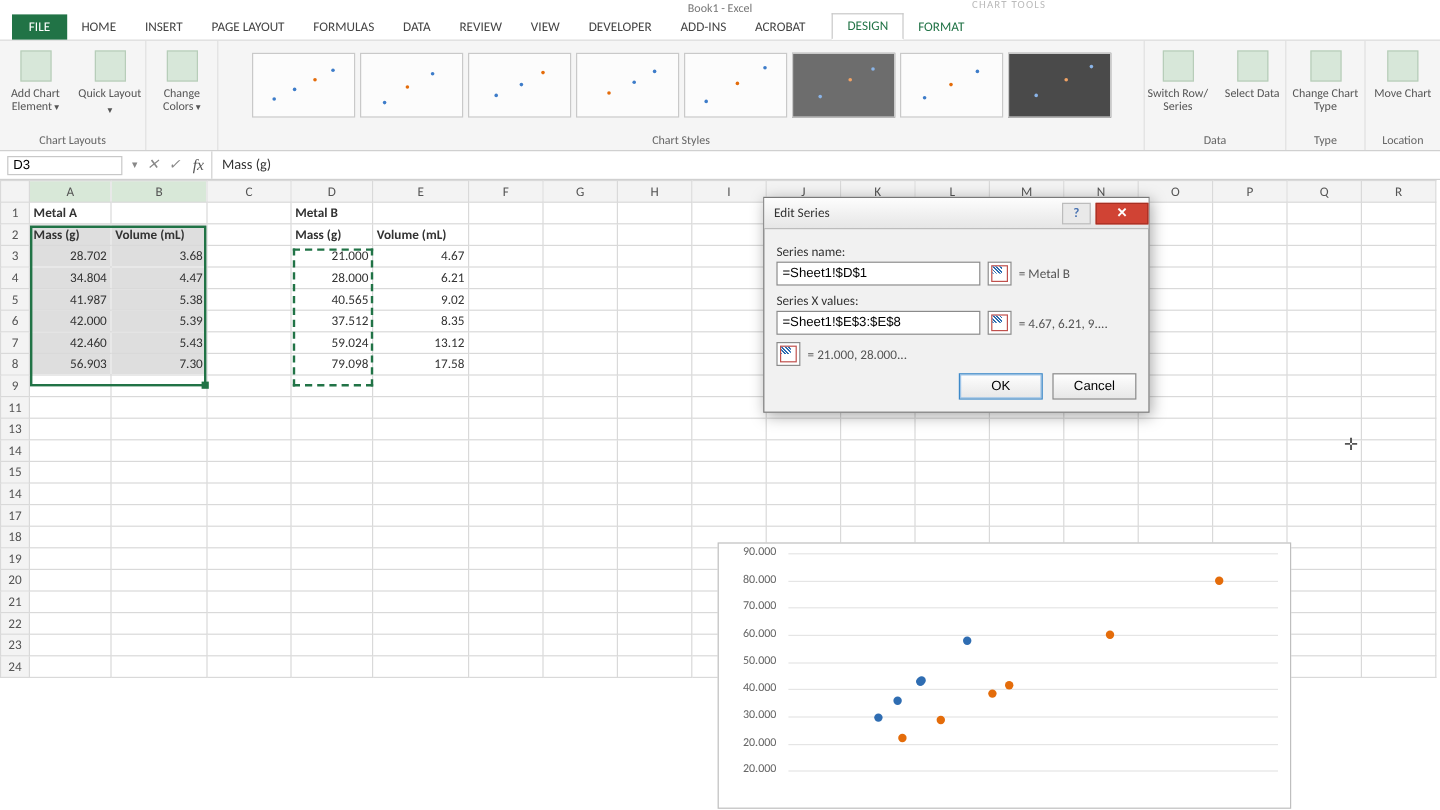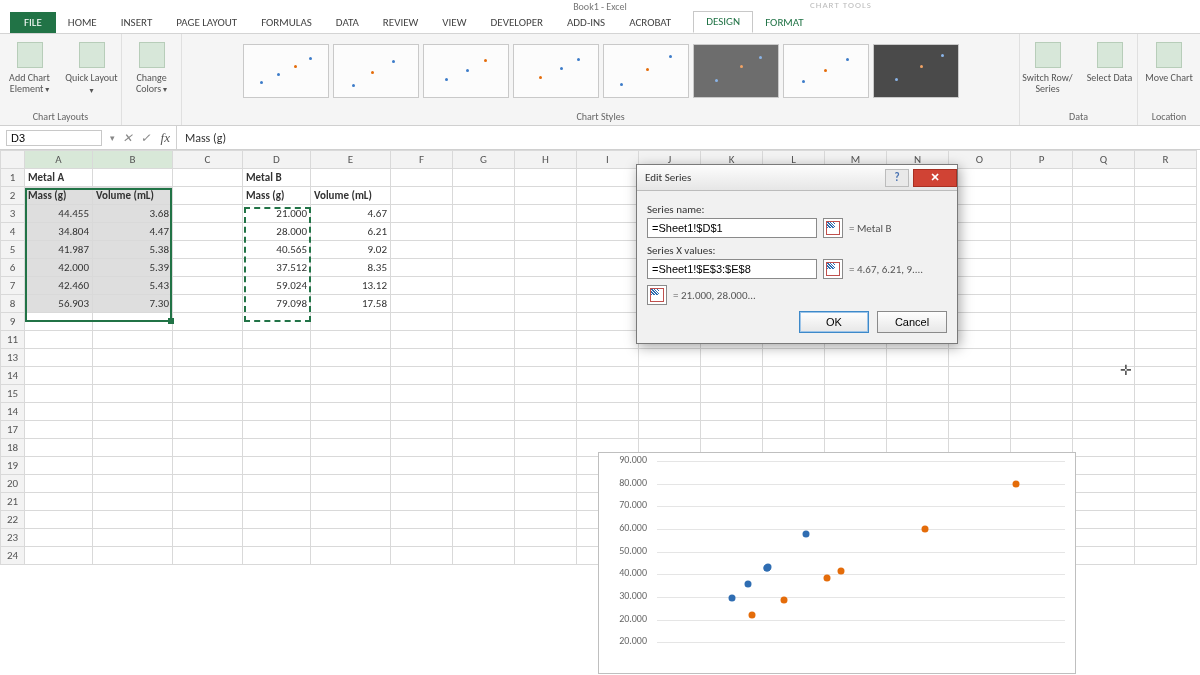--- a/index.html
+++ b/index.html
@@ -185,20 +185,30 @@
       </div>
       <div class="bigbtn">
         <div class="ico"></div>
         <div class="lbl">Select
 Data</div>
       </div>
     </div>
     <div class="caption">Data</div>
   </div>
 
+  <div class="rgroup" style="width:66px">
+    <div class="body">
+      <div class="bigbtn">
+        <div class="ico"></div>
+        <div class="lbl">Change
+Chart Type</div>
+      </div>
+    </div>
+    <div class="caption">Type</div>
+  </div>
 
   <div class="rgroup" style="width:62px;border-right:none">
     <div class="body">
       <div class="bigbtn">
         <div class="ico"></div>
         <div class="lbl">Move
 Chart</div>
       </div>
     </div>
     <div class="caption">Location</div>
@@ -296,21 +306,21 @@
           <td class="" style="font-weight:bold;"></td>
           <td class="" style="font-weight:bold;"></td>
           <td class="" style="font-weight:bold;"></td>
           <td class="" style="font-weight:bold;"></td>
           <td class="" style="font-weight:bold;"></td>
           <td class="" style="font-weight:bold;"></td>
           <td class="" style="font-weight:bold;"></td>
         </tr>
         <tr>
           <th class="rowh">3</th>
-          <td class=" selA" style="">44.455</td>
+          <td class=" selA" style="">28.702</td>
           <td class=" selA" style="">3.68</td>
           <td class="" style=""></td>
           <td class="" style="">21.000</td>
           <td class="" style="">4.67</td>
           <td class="" style=""></td>
           <td class="" style=""></td>
           <td class="" style=""></td>
           <td class="" style=""></td>
           <td class="" style=""></td>
           <td class="" style=""></td>

